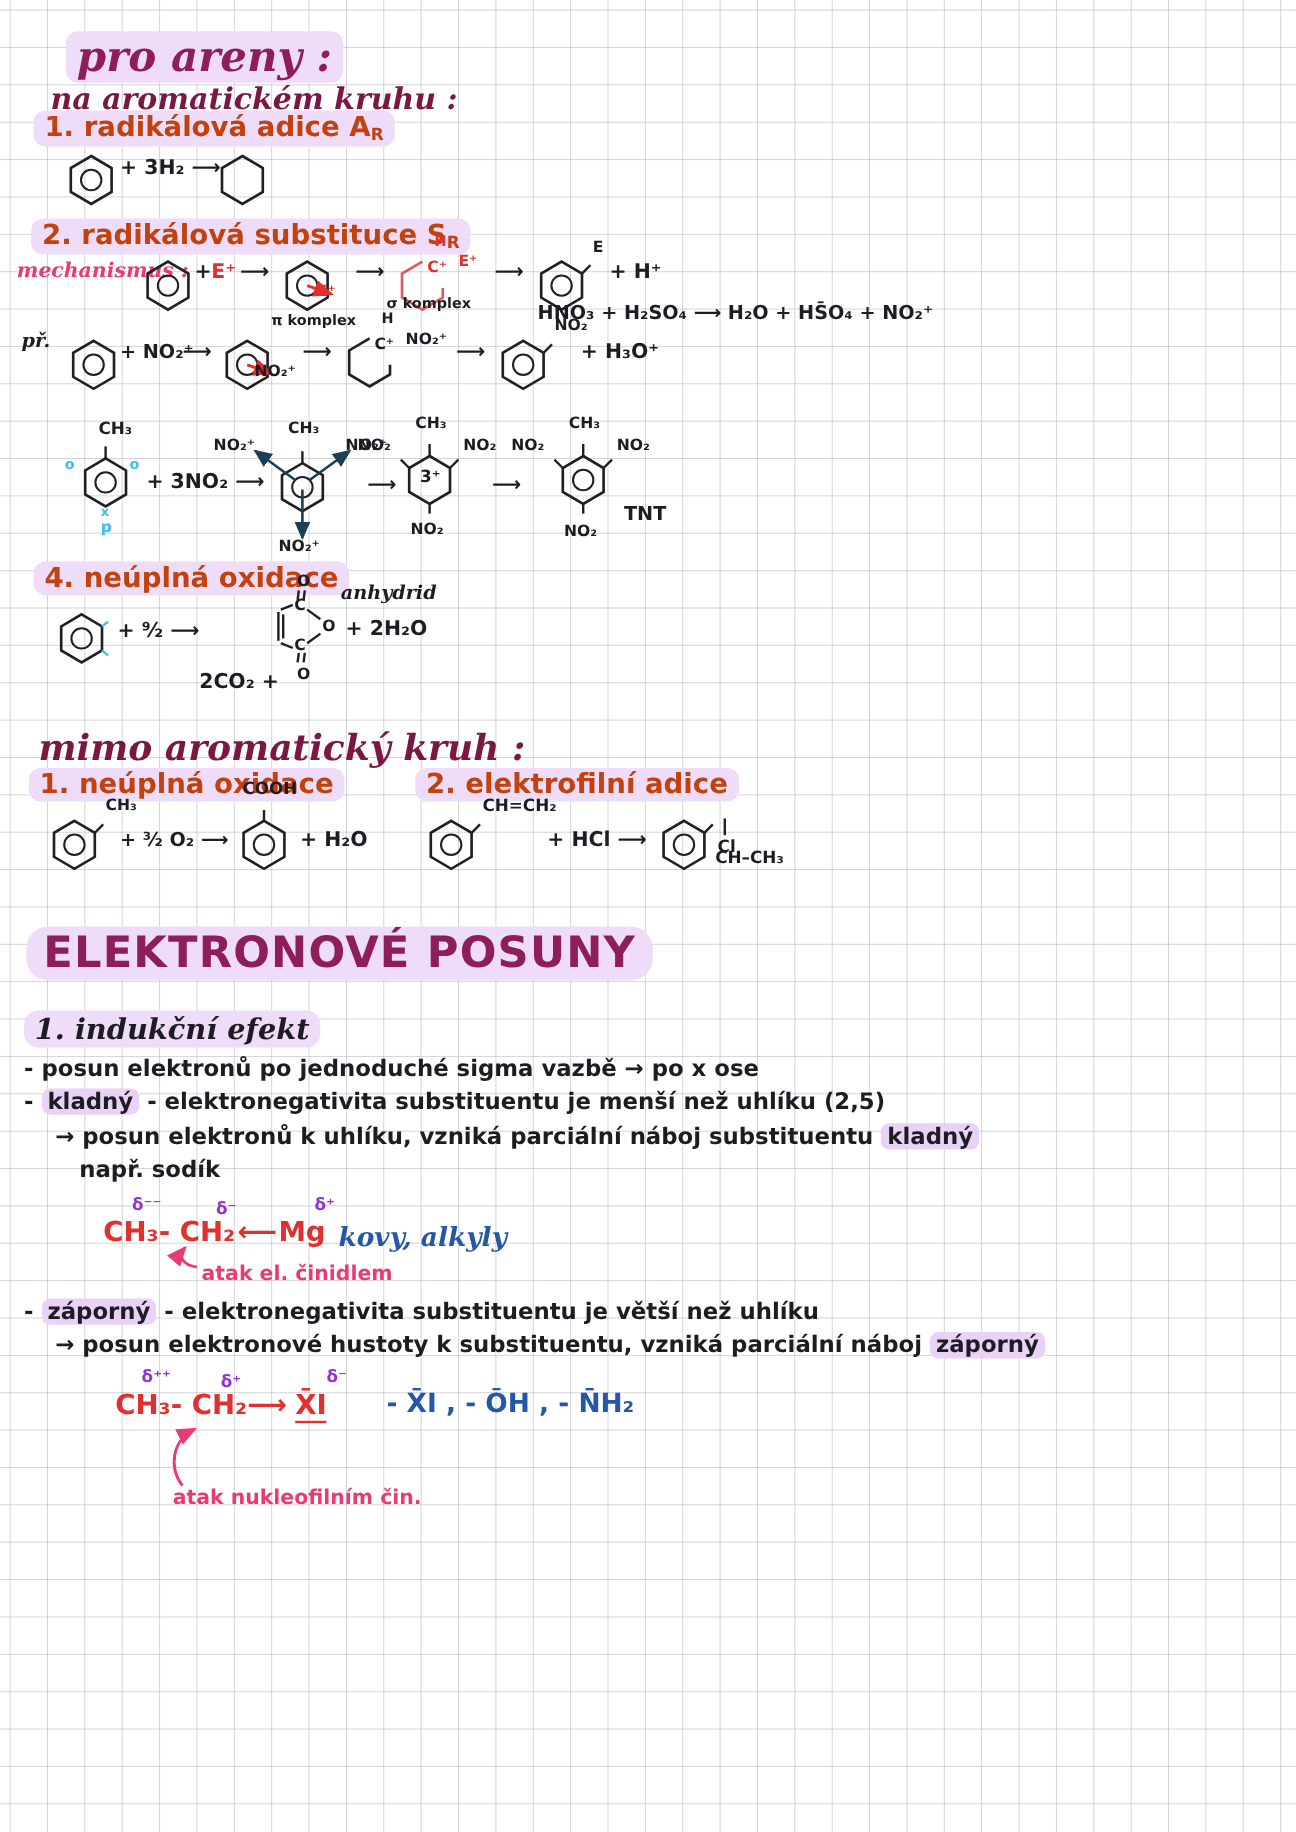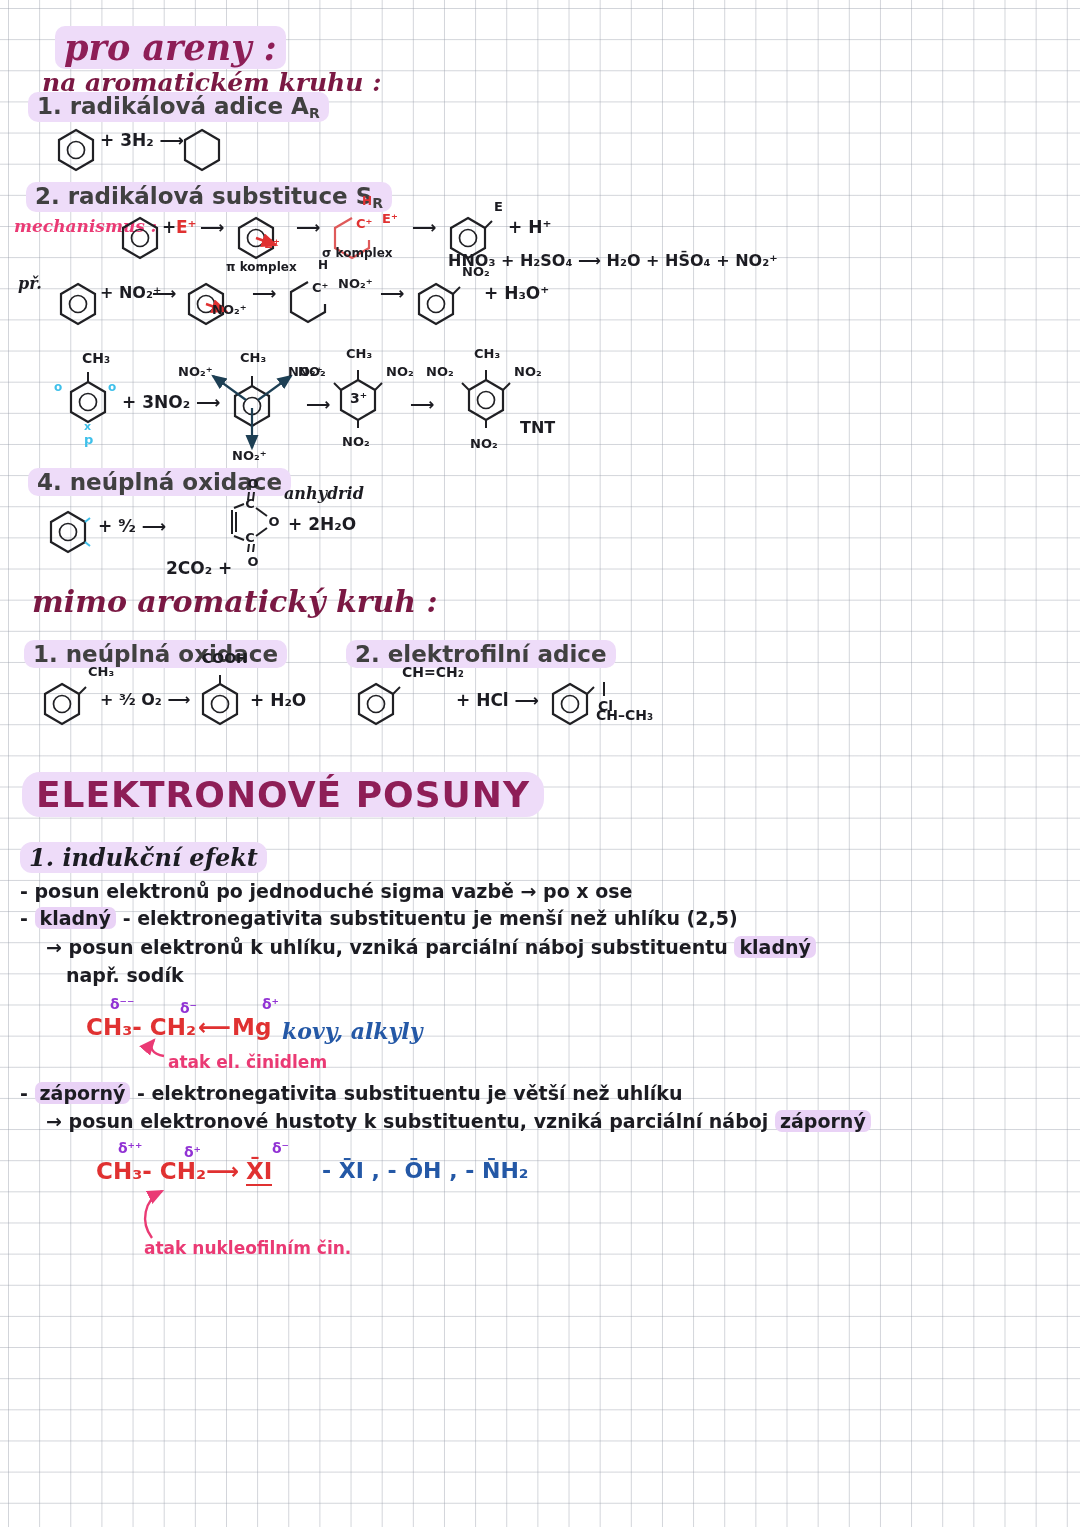--- a/index.html
+++ b/index.html
@@ -8,21 +8,21 @@
     position:relative;width:1080px;height:1527px;overflow:hidden;
     background-image:
       linear-gradient(to right, rgba(155,160,172,.45) 1px, transparent 1px),
       linear-gradient(to bottom, rgba(155,160,172,.45) 1px, transparent 1px);
     background-size:31.15px 31.15px;
     background-position:8px 8px;
   }
   .t{position:absolute;white-space:nowrap;}
   .hw{font-family:"DejaVu Sans",sans-serif;font-weight:bold;color:#1c1c22;}
   .script{font-family:"DejaVu Serif",serif;font-style:italic;font-weight:bold;}
-  .magenta{color:#8e1e57}.maroon{color:#7a1843}.purple{color:#404040}
+  .magenta{color:#8e1e57}.maroon{color:#7a1843}.purple{color:#c2410c}
   .red{color:#e03131}.pink{color:#ea3a74}.blue{color:#2458a6}
   .cyan{color:#3fc0ea}.dpur{color:#9132d4}.ink{color:#1c1c22}
   .hl{background:#eedcf9;border-radius:10px;padding:1px 9px;display:inline-block;}
   .hlw{background:#e9d2f6;border-radius:7px;padding:0 5px;}
   .fs35{font-size:35px}.fs26{font-size:25px}.fs23{font-size:23px}.fs19{font-size:19px}
   .fs17{font-size:17px}.fs16{font-size:16px}.fs14{font-size:14px}.fs13{font-size:13px}.fs12{font-size:12px}
   .subR{font-size:14px;vertical-align:-4px;}
   svg{position:absolute;overflow:visible;}
   .ring-stroke{fill:none;stroke:#202024;stroke-width:2.2;}
   .ring-circ{fill:none;stroke:#202024;stroke-width:1.7;}
@@ -204,21 +204,21 @@
     <line class="bond" x1="32" y1="70" x2="31" y2="78"></line>
     <text class="svgtext" x="31" y="14" text-anchor="middle">O</text>
     <text class="svgtext" x="28" y="34" text-anchor="middle">C</text>
     <text class="svgtext" x="52" y="52" text-anchor="middle">O</text>
     <text class="svgtext" x="28" y="68" text-anchor="middle">C</text>
     <text class="svgtext" x="31" y="92" text-anchor="middle">O</text>
   </svg>
   <div class="t script fs16 ink" style="left:284px;top:484px;">anhydrid</div>
   <div class="t hw fs17 ink" style="left:288px;top:514px;">+ 2H₂O</div>
 
-  <div class="t script maroon" style="left:32px;top:584px;font-size:30px;">mimo aromatický kruh :</div>
+  <div class="t script maroon" style="left:32px;top:606px;font-size:30px;">mimo aromatický kruh :</div>
 
   <div class="t hw fs23 purple" style="left:24px;top:640px;"><span class="hl">1. neúplná oxidace</span></div>
   <svg style="left:38px;top:672px;" width="48" height="58">
       <use href="#ringO"></use>
       <line class="bond" x1="41" y1="22" x2="48" y2="15"></line>
     </svg>
   <div class="t hw fs13 ink" style="left:88px;top:664px;">CH₃</div>
   <div class="t hw fs16 ink" style="left:100px;top:690px;">+ ³⁄₂ O₂ ⟶</div>
   <svg style="left:196px;top:672px;" width="48" height="58">
       <use href="#ringO"></use>

